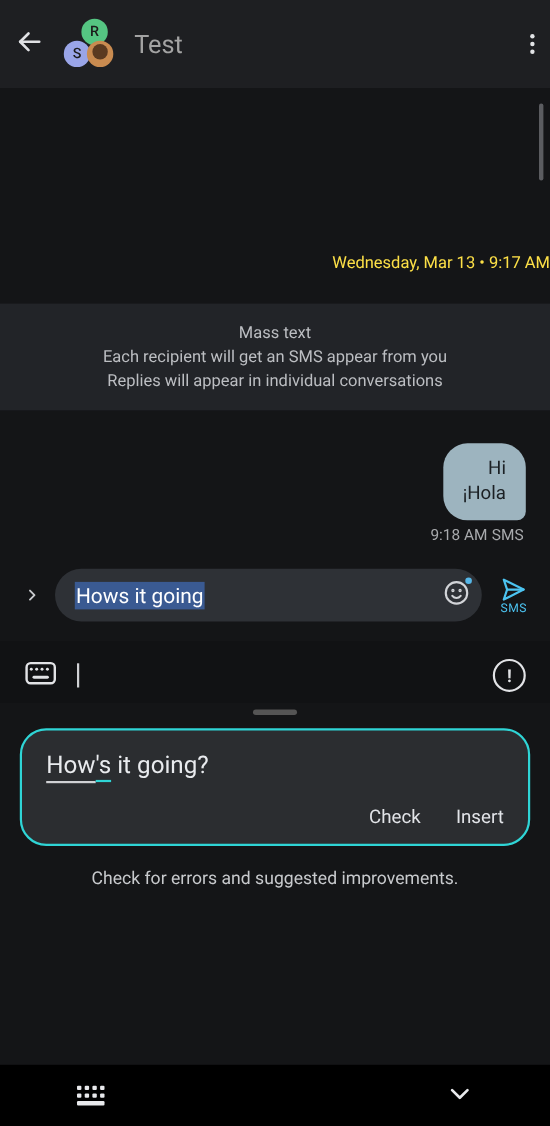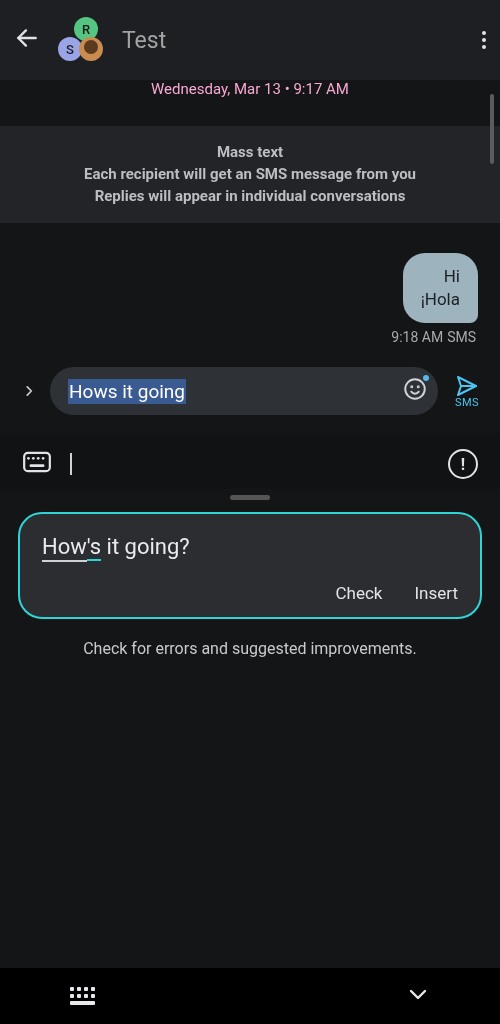--- a/index.html
+++ b/index.html
@@ -84,33 +84,33 @@
   .scrollbar-fake {
     position: absolute;
     right: 6px;
     top: 14px;
     width: 4px;
     height: 70px;
     background: #5b5c60;
     border-radius: 3px;
   }
   .timestamp {
-    text-align: center;
-    color: #f9a8d4;
+    text-align: right;
+    color: #fde047;
     font-size: 15px;
+    margin-top: 150px;
     margin-bottom: 28px;
   }
   .info-banner {
     background: #222428;
     padding: 16px 19px;
     text-align: center;
     color: #bcbec2;
     font-size: 15px;
     line-height: 1.45;
-    font-weight: bold;
   }
   .msg-row {
     display: flex;
     justify-content: flex-end;
     padding: 30px 22px 0 22px;
   }
   .bubble {
     background: #9db4bf;
     color: #1b2024;
     font-size: 17px;
@@ -276,21 +276,21 @@
     </div>
   </div>
 
   <div class="conversation">
     <div class="scrollbar-fake"></div>
 
     <div class="timestamp">Wednesday, Mar 13 • 9:17 AM</div>
 
     <div class="info-banner">
       <div>Mass text</div>
-      <div>Each recipient will get an SMS message from you</div>
+      <div>Each recipient will get an SMS appear from you</div>
       <div>Replies will appear in individual conversations</div>
     </div>
 
     <div class="msg-row">
       <div class="bubble">Hi
 ¡Hola</div>
     </div>
     <div class="msg-meta">
       <span>9:18 AM</span>
       <span>SMS</span>

